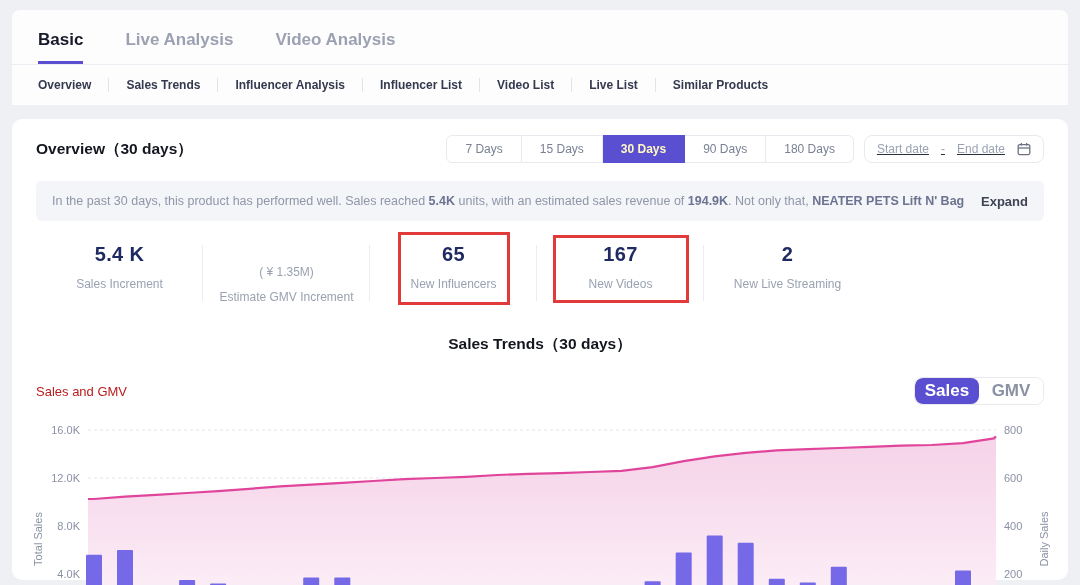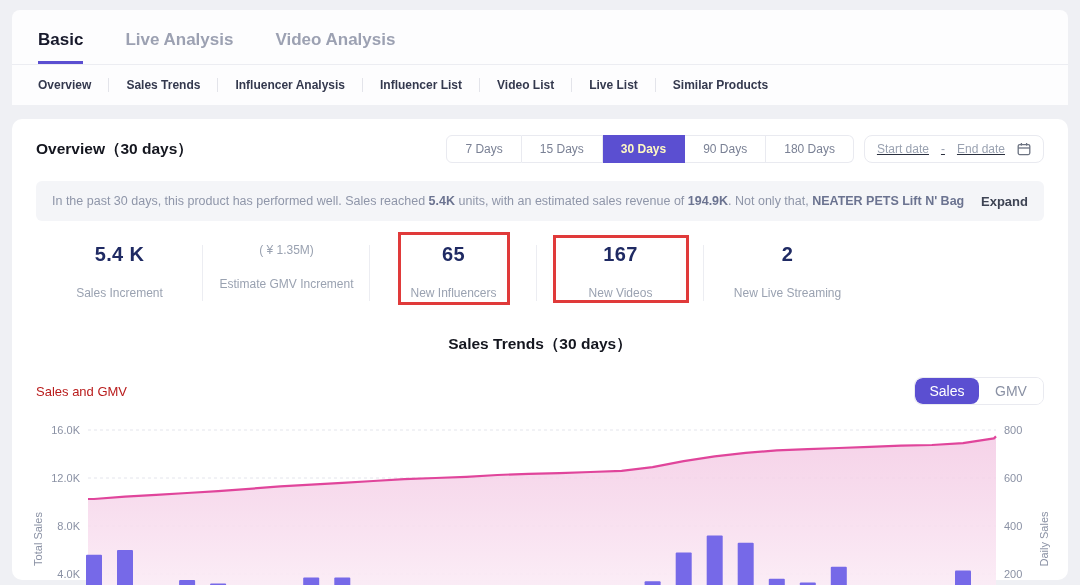--- a/index.html
+++ b/index.html
@@ -34,31 +34,31 @@
   .banner { background:#F4F5F8; border-radius:6px; margin-top:18px; height:40px; display:flex; align-items:center; padding:0 16px; }
   .banner-text { flex:1; font-size:12.5px; color:#8F96A9; white-space:nowrap; overflow:hidden; }
   .banner-text b { color:#6B7390; font-weight:700; }
   .expand { flex-shrink:0; font-size:13px; font-weight:600; color:#3E4454; cursor:pointer; margin-left:14px; }
   
   .stats { display:flex; margin-top:22px; height:82px; }
   .stat { position:relative; width:167px; text-align:center; }
   .stat::after { content:""; position:absolute; right:0; top:2px; width:1px; height:56px; background:#ECEDF2; }
   .stat:last-child::after { display:none; }
   .stat-value { font-size:20px; font-weight:700; color:#1F2A63; letter-spacing:.3px; }
-  .stat-sub { font-size:12px; color:#9AA2B1; margin-top:0;text-align:center; }
-  .stat-label { font-size:12px; color:#9AA2B1; margin-top:20px; }
+  .stat-sub { font-size:12px; color:#9AA2B1; margin-top:22px;text-align:center; }
+  .stat-label { font-size:12px; color:#9AA2B1; margin-top:11px; }
   .red-frame { position:absolute; left:50%; transform:translateX(-50%); border:3px solid #E03A3A; z-index:2; }
   .frame-3 { width:112px; height:73px; top:-11px; }
   .frame-4 { width:136px; height:68px; top:-8px; }
   
   .trends-title { margin-top:9px;text-align:center; }
   .chart-header { display:flex; justify-content:space-between; align-items:center; margin-top:22px; }
   .chart-subtitle { font-size:13px; color:#b91c1c; }
   .toggle { display:flex; border:1px solid #E9EAF0; border-radius:8px; overflow:hidden; background:#fff; }
-  .toggle button { font-family:inherit; font-size:14px; font-weight:400; border:none; background:#fff; color:#8A91A4; width:64px; height:26px; cursor:pointer; }
+  .toggle button { font-family:inherit; font-size:17px; font-weight:700; border:none; background:#fff; color:#8A91A4; width:64px; height:26px; cursor:pointer; }
   .toggle button.active { background:#5B4FD1; color:#fff; border-radius:8px; }
   .chart-wrap { margin:12px -24px 0 -24px; }
 </style>
 </head>
 <body>
 
 <div class="header-card">
   <div class="tabs-row">
     <div class="tab active">Basic</div>
     <div class="tab">Live Analysis</div>

